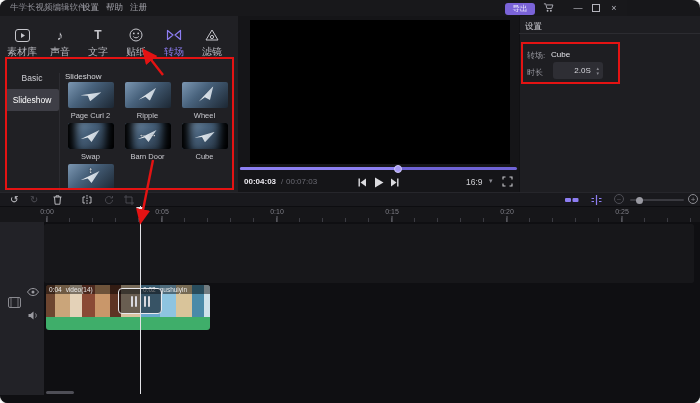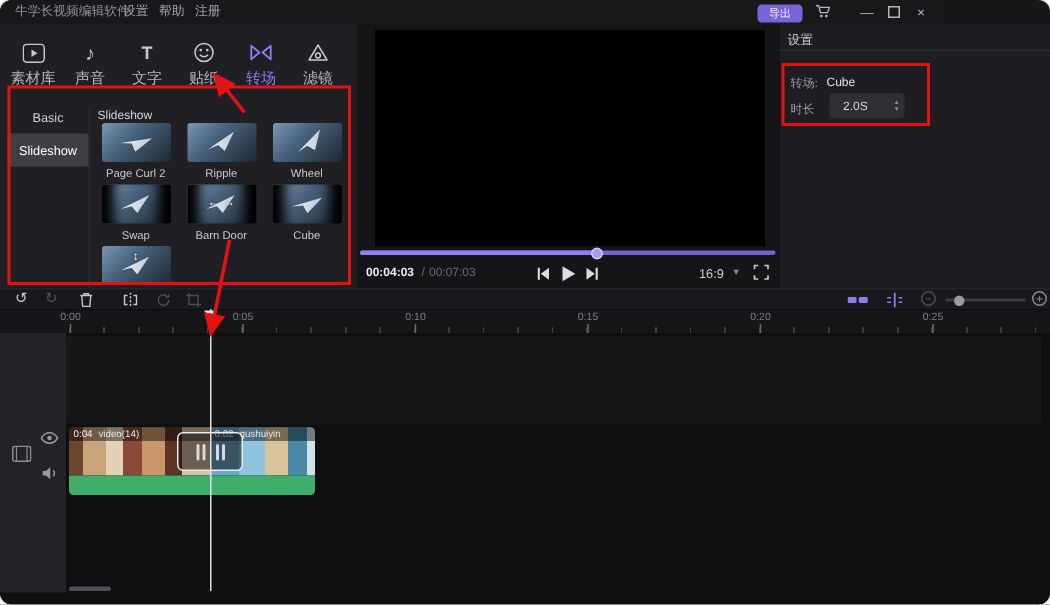--- a/index.html
+++ b/index.html
@@ -44,21 +44,21 @@
   #seek-dot{left:394px;top:164.5px;width:8px;height:8px;border-radius:50%;background:#a79bf5;border:1px solid #cfc8fa;}
   .timecode{top:177px;font-size:8px;}
   .pv-btn{top:175px;height:14px;display:flex;align-items:center;color:#dcdce0;}
   #ratio-label{left:466px;top:177px;font-size:8.5px;color:#d0d0d4;}
   #ratio-caret{left:489px;top:177px;font-size:7px;color:#8a8a92;}
   
   #settings-header{left:525px;top:21px;font-size:8.5px;color:#cfcfd5;}
   #settings-divider{left:519px;top:33px;width:181px;height:1px;background:#2c2c31;}
   .set-label{font-size:8px;color:#9a9aa2;}
   .set-value{font-size:8px;color:#e2e2e8;}
-  #duration-stepper{left:553px;top:62px;width:50px;height:17px;background:#2e2e34;border-radius:3px;color:#d8d8de;font-size:8px;line-height:17px;padding-left:9px;}
+  #duration-stepper{left:553px;top:62px;width:50px;height:17px;background:#2e2e34;border-radius:3px;color:#d8d8de;font-size:8px;line-height:17px;padding-left:9px;text-align:center;}
   .step-arrows{position:absolute;right:4px;top:0;height:17px;display:flex;flex-direction:column;justify-content:center;color:#8a8a92;font-size:5px;line-height:4.5px;}
   
   #tl-toolbar{left:0;top:192px;width:700px;height:15px;background:#19191d;border-top:1px solid #26262b;border-bottom:1px solid #0d0d10;}
   .tlb-ic{top:193.5px;height:12px;display:flex;align-items:center;justify-content:center;color:#c8c8cd;font-size:10px;}
   .tlb-ic.dim{color:#4e4e55;}
   .tlb-ic.purple{color:#8d7df2;}
   #zoom-track{left:630px;top:199px;width:54px;height:2px;background:#3a3a40;border-radius:1px;}
   #zoom-dot{left:636px;top:196.5px;width:7px;height:7px;border-radius:50%;background:#9a9aa2;}
   .zoom-circle{top:194px;width:10px;height:10px;border-radius:50%;font-size:8px;line-height:9px;text-align:center;}
   

